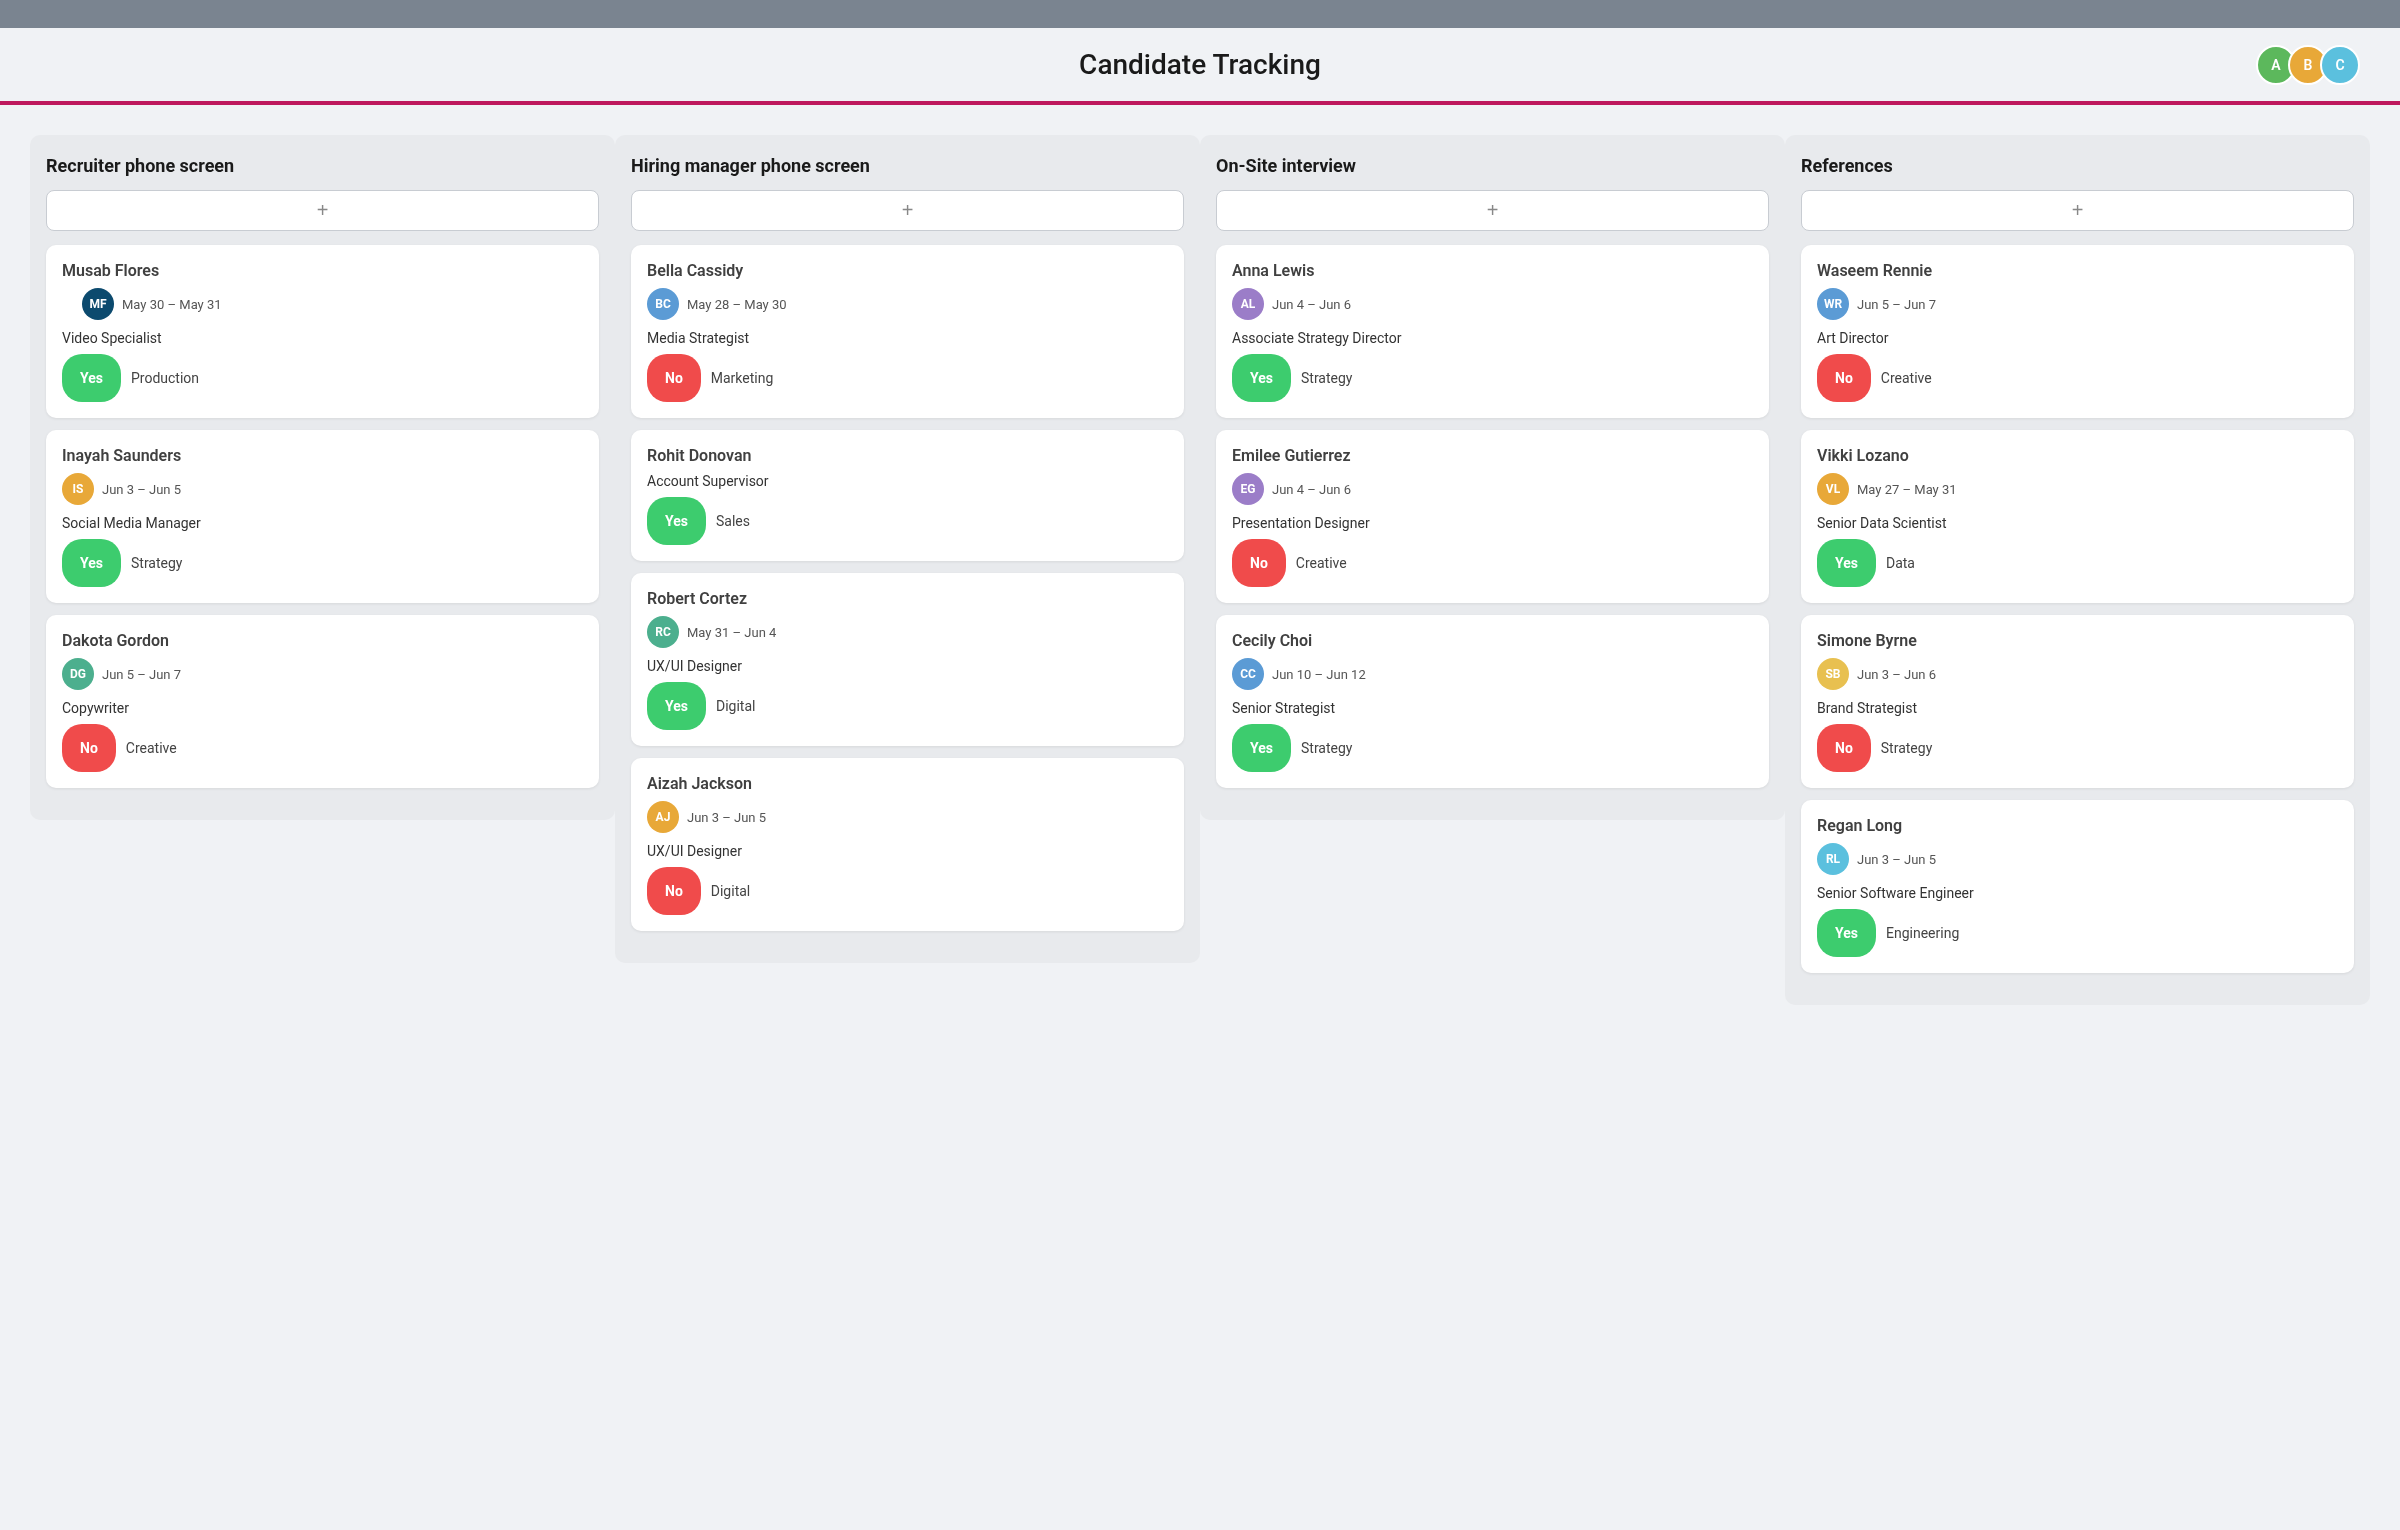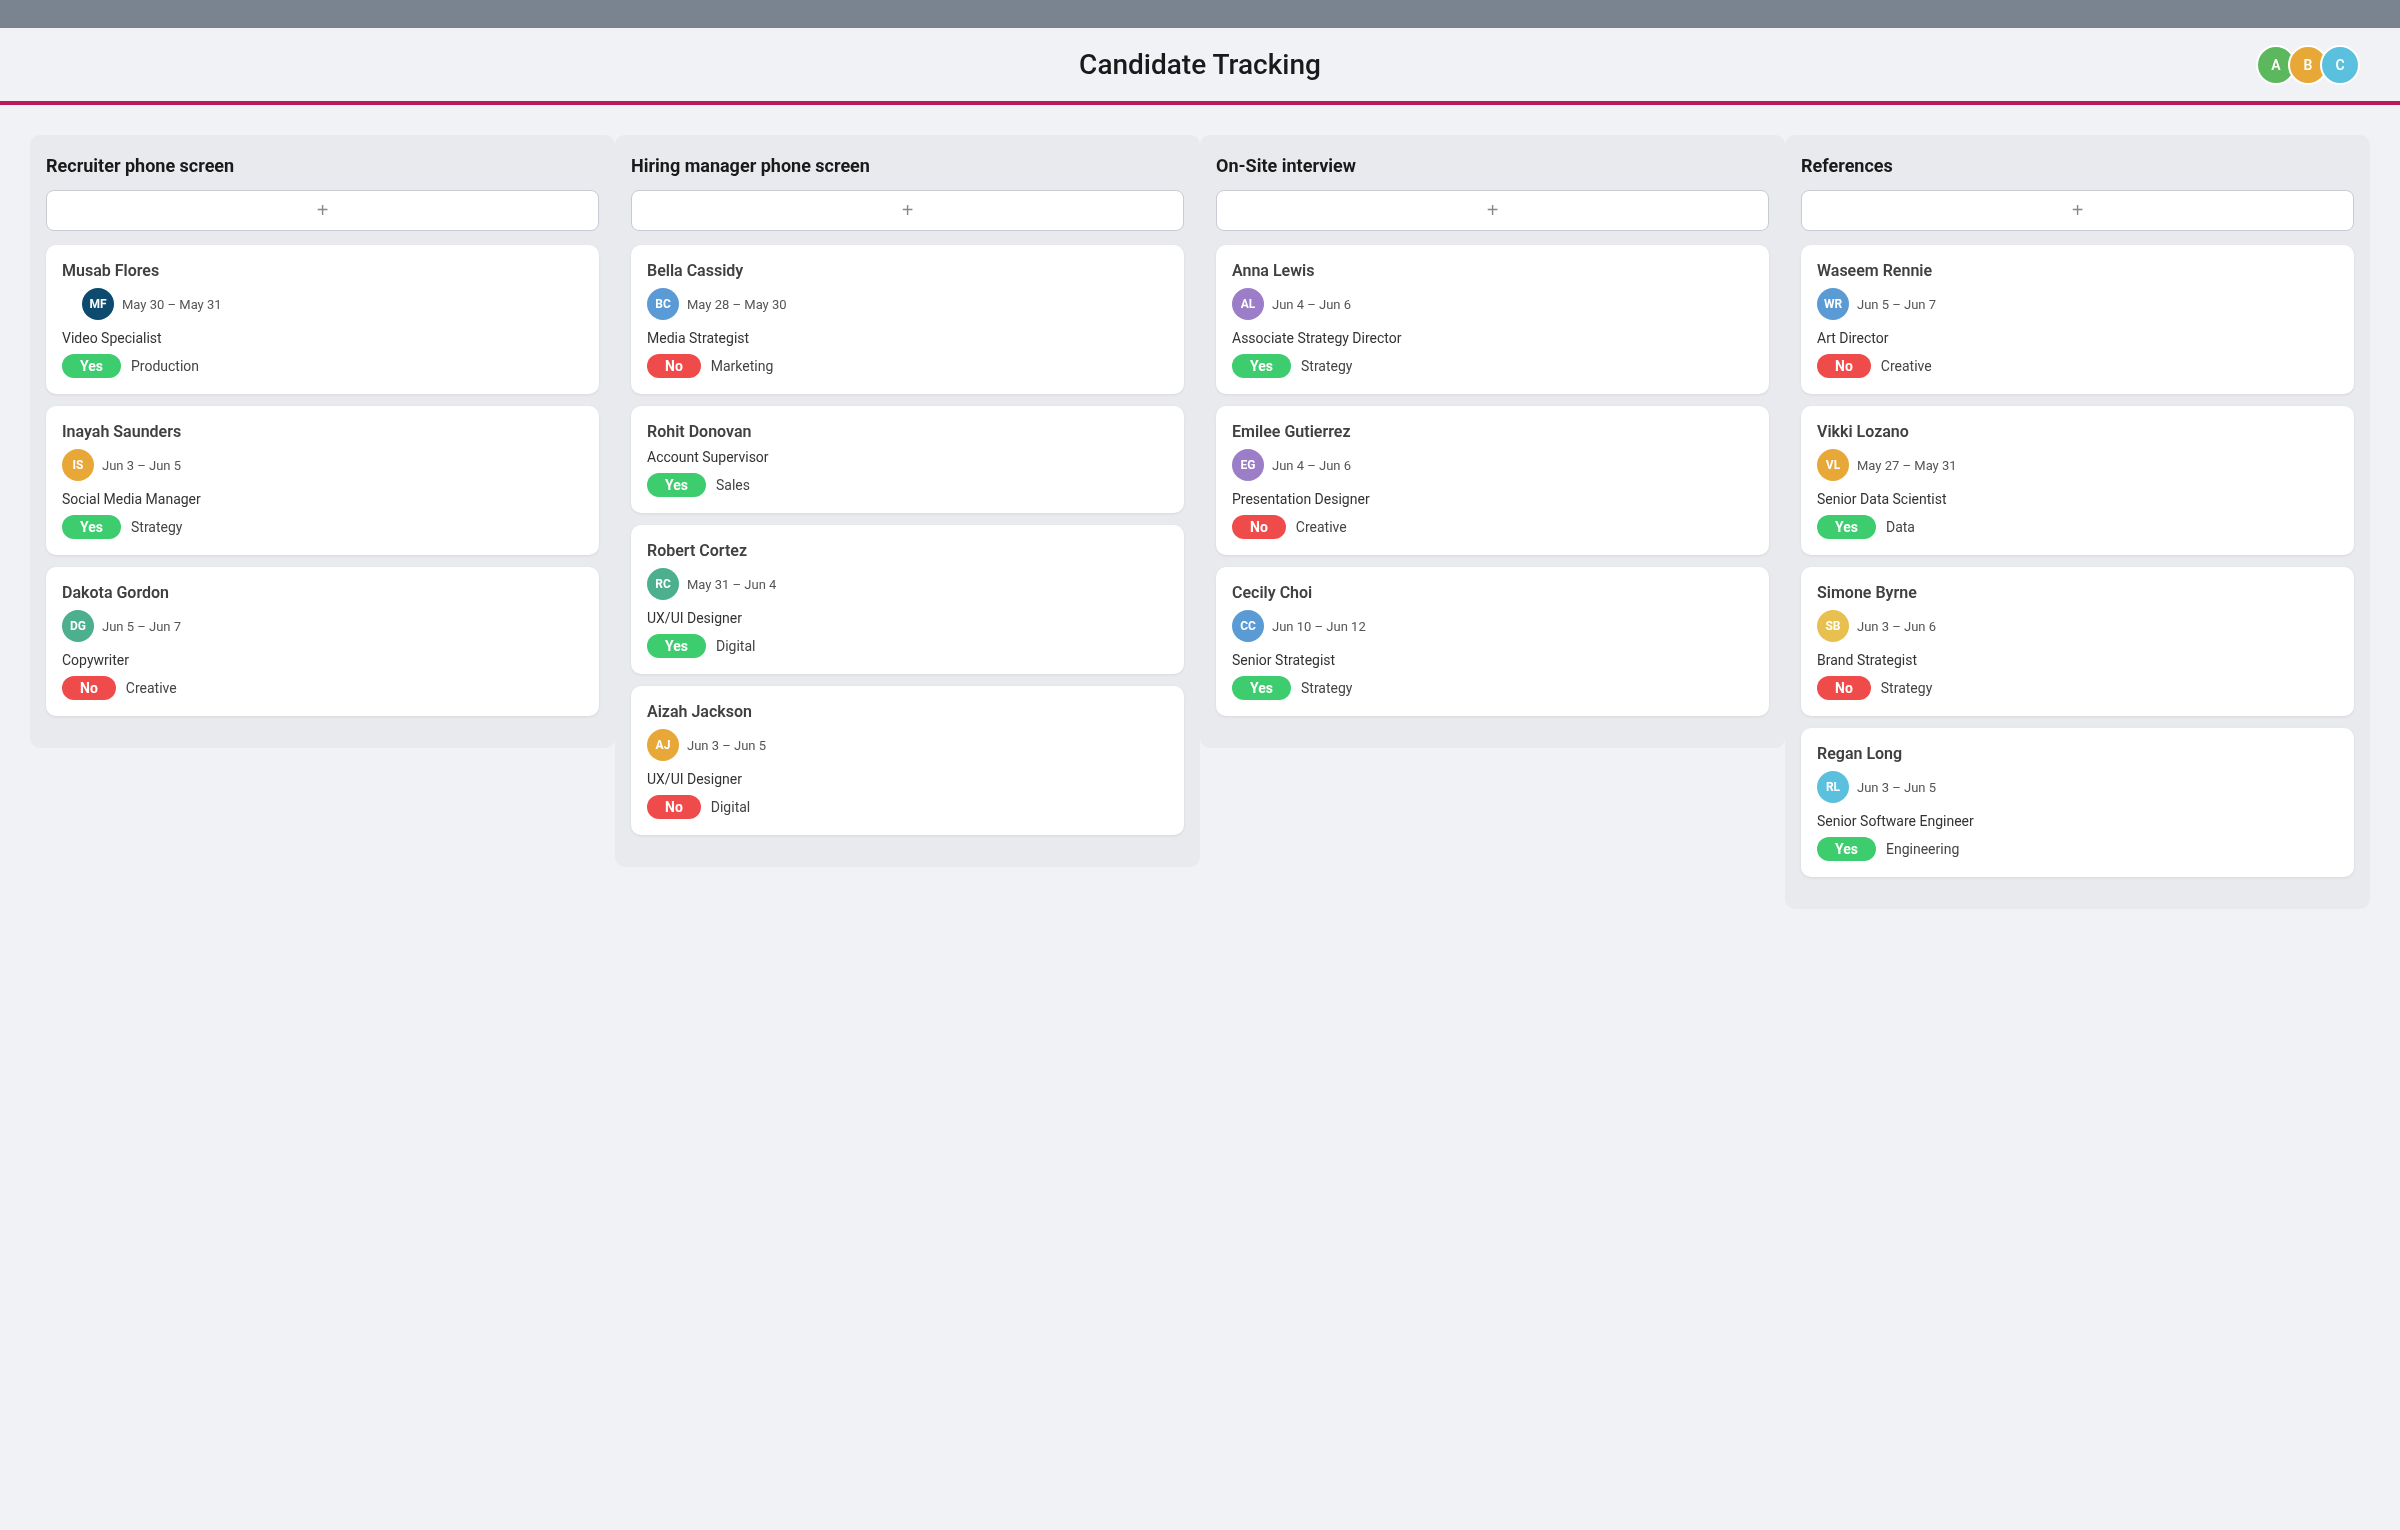--- a/index.html
+++ b/index.html
@@ -125,21 +125,21 @@
       color: #333;
       margin-bottom: 8px;
     }
     .card-footer {
       display: flex;
       align-items: center;
       gap: 10px;
     }
     .badge {
       border-radius: 20px;
-      padding: 4px 18px;
+      padding: 16px 18px;
       font-size: 14px;
       font-weight: 700;
       color: #fff;
       display: inline-block;
     }
     .badge-yes { background: #3dcc6e; }
     .badge-no { background: #f04b4b; }
     .card-dept {
       font-size: 14px;
       color: #444;

